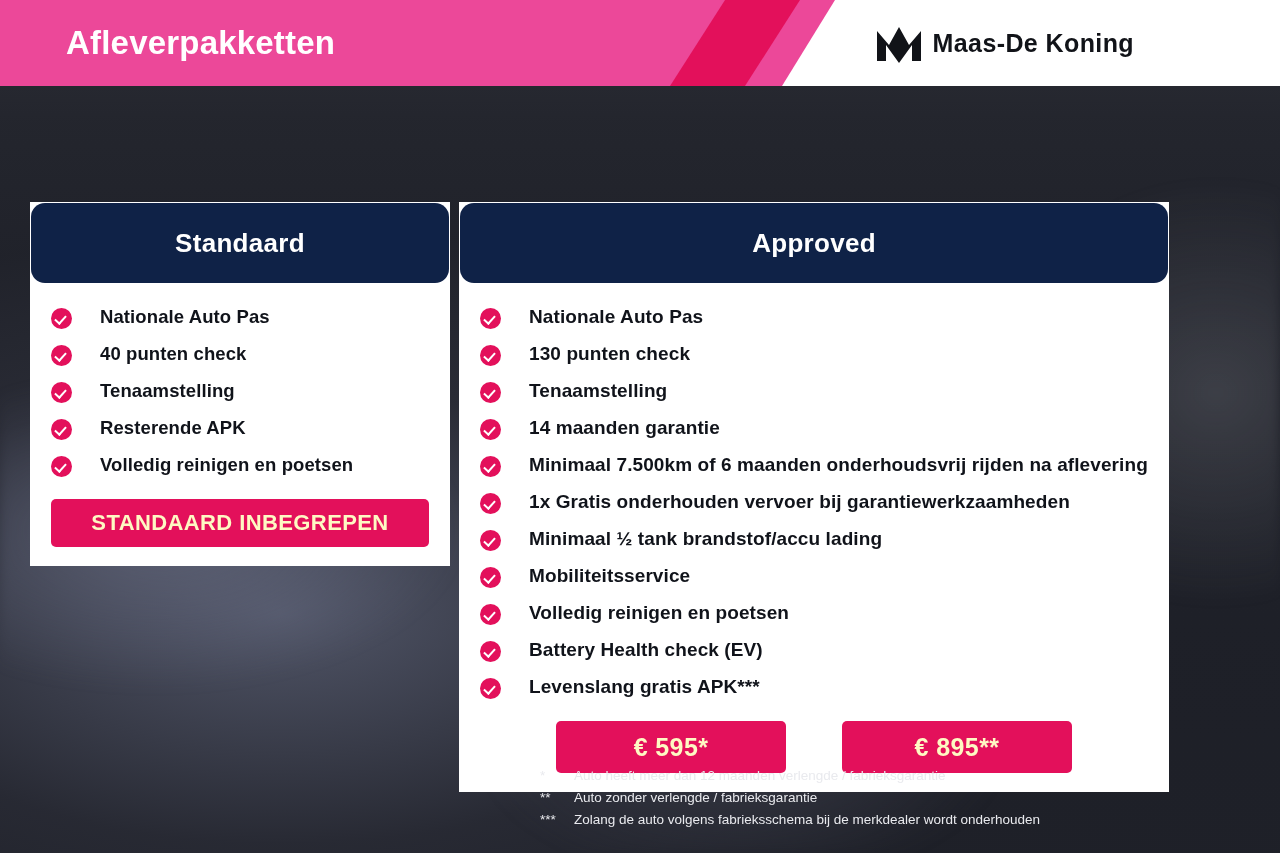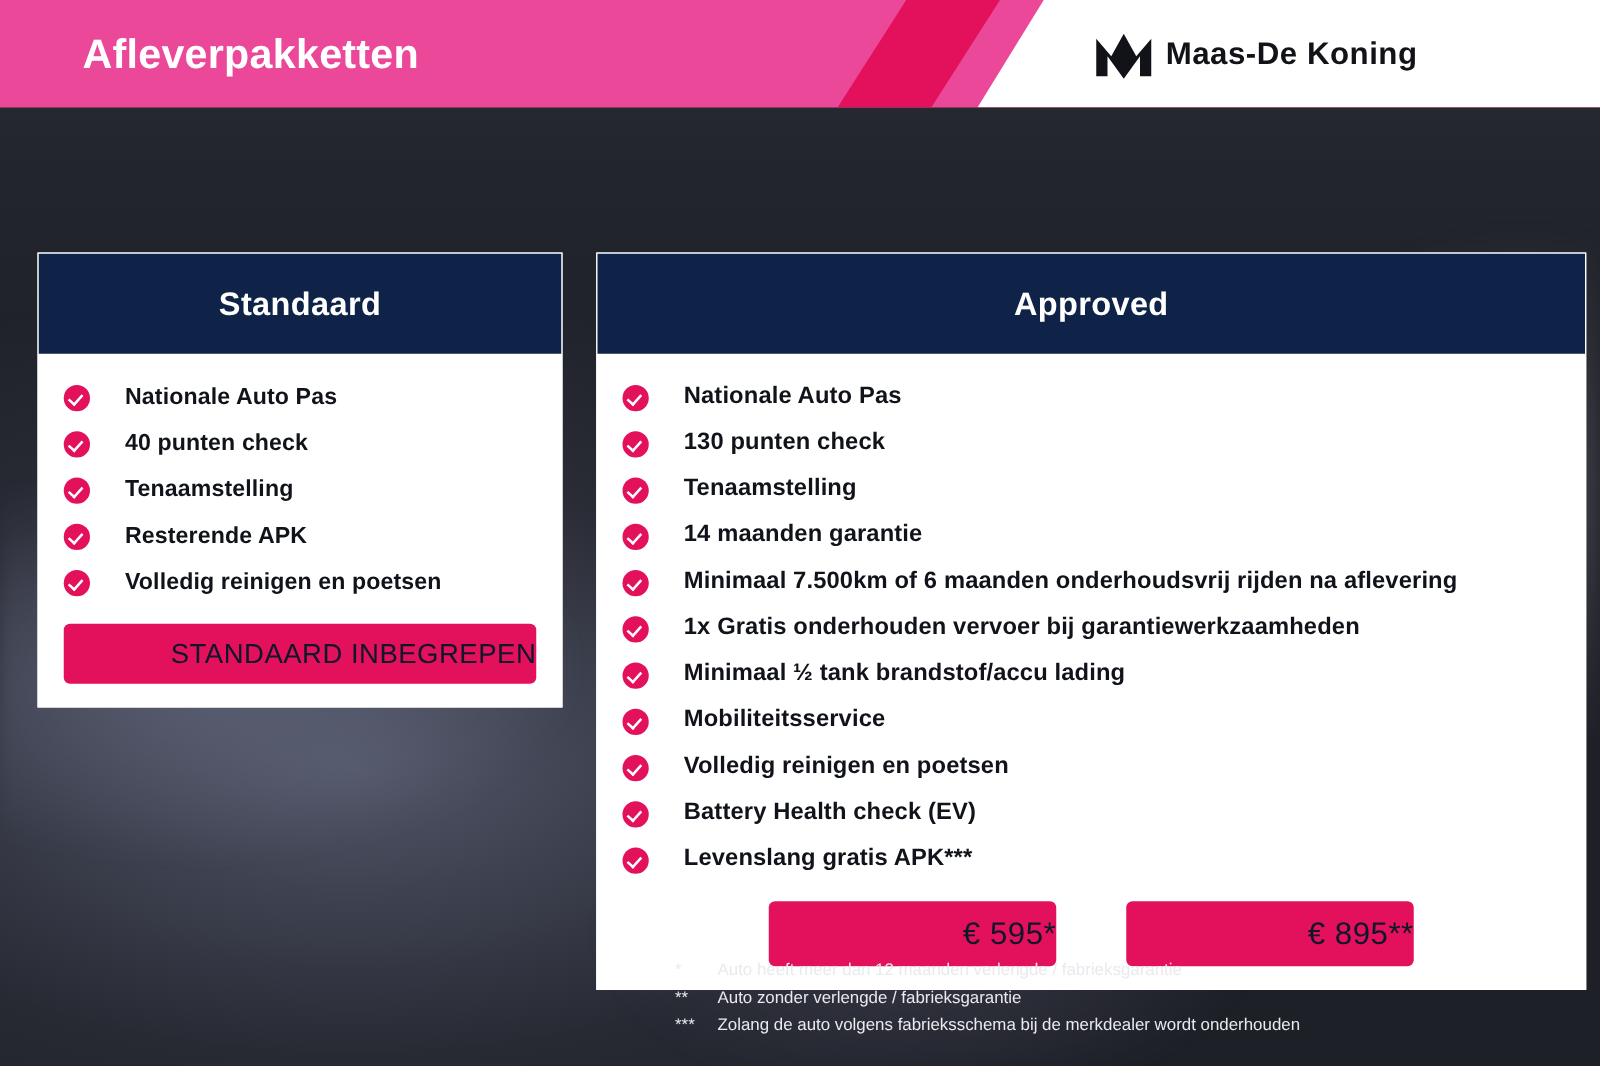--- a/index.html
+++ b/index.html
@@ -89,28 +89,29 @@
     position: relative;
     z-index: 2;
     padding: 30px 0 0 0;
   }
   .card {
     position: absolute;
     background: #ffffff;
     border: 1px solid #ffffff;
   }
   .card-std { left: 30px; top: 116px; width: 420px; }
-  .card-app { left: 477px; top: 116px; width: 792px; }
+  .card-app { left: 459px; top: 116px; width: 710px; }
 
   .card-head {
     background: #0f2247;
     height: 80px;
     display: flex;
     align-items: center;
     justify-content: center;
+    border-radius: 14px;
   }
   .card-head-title {
     color: #ffffff;
     font-size: 26px;
     font-weight: bold;
     letter-spacing: 0.3px;
   }
 
   .card-body { padding: 22px 20px 18px 20px; }
 
@@ -144,28 +145,27 @@
     left: 6px; top: 5px;
     width: 5px; height: 9px;
     border: solid #ffffff;
     border-width: 0 2.6px 2.6px 0;
     transform: rotate(42deg);
   }
 
   
   .btn {
     background: #e3105b;
-    color: #0f172a;
+    color: #fef9c3;
     border: none;
     border-radius: 5px;
     font-family: "Liberation Sans", sans-serif;
-    font-weight: normal;
+    font-weight: bold;
     letter-spacing: 0.4px;
     cursor: pointer;
-    text-align: right;
   }
   .btn-included {
     display: block;
     width: 100%;
     height: 48px;
     font-size: 22px;
     margin-top: 22px;
   }
   .price-row {
     display: flex;

